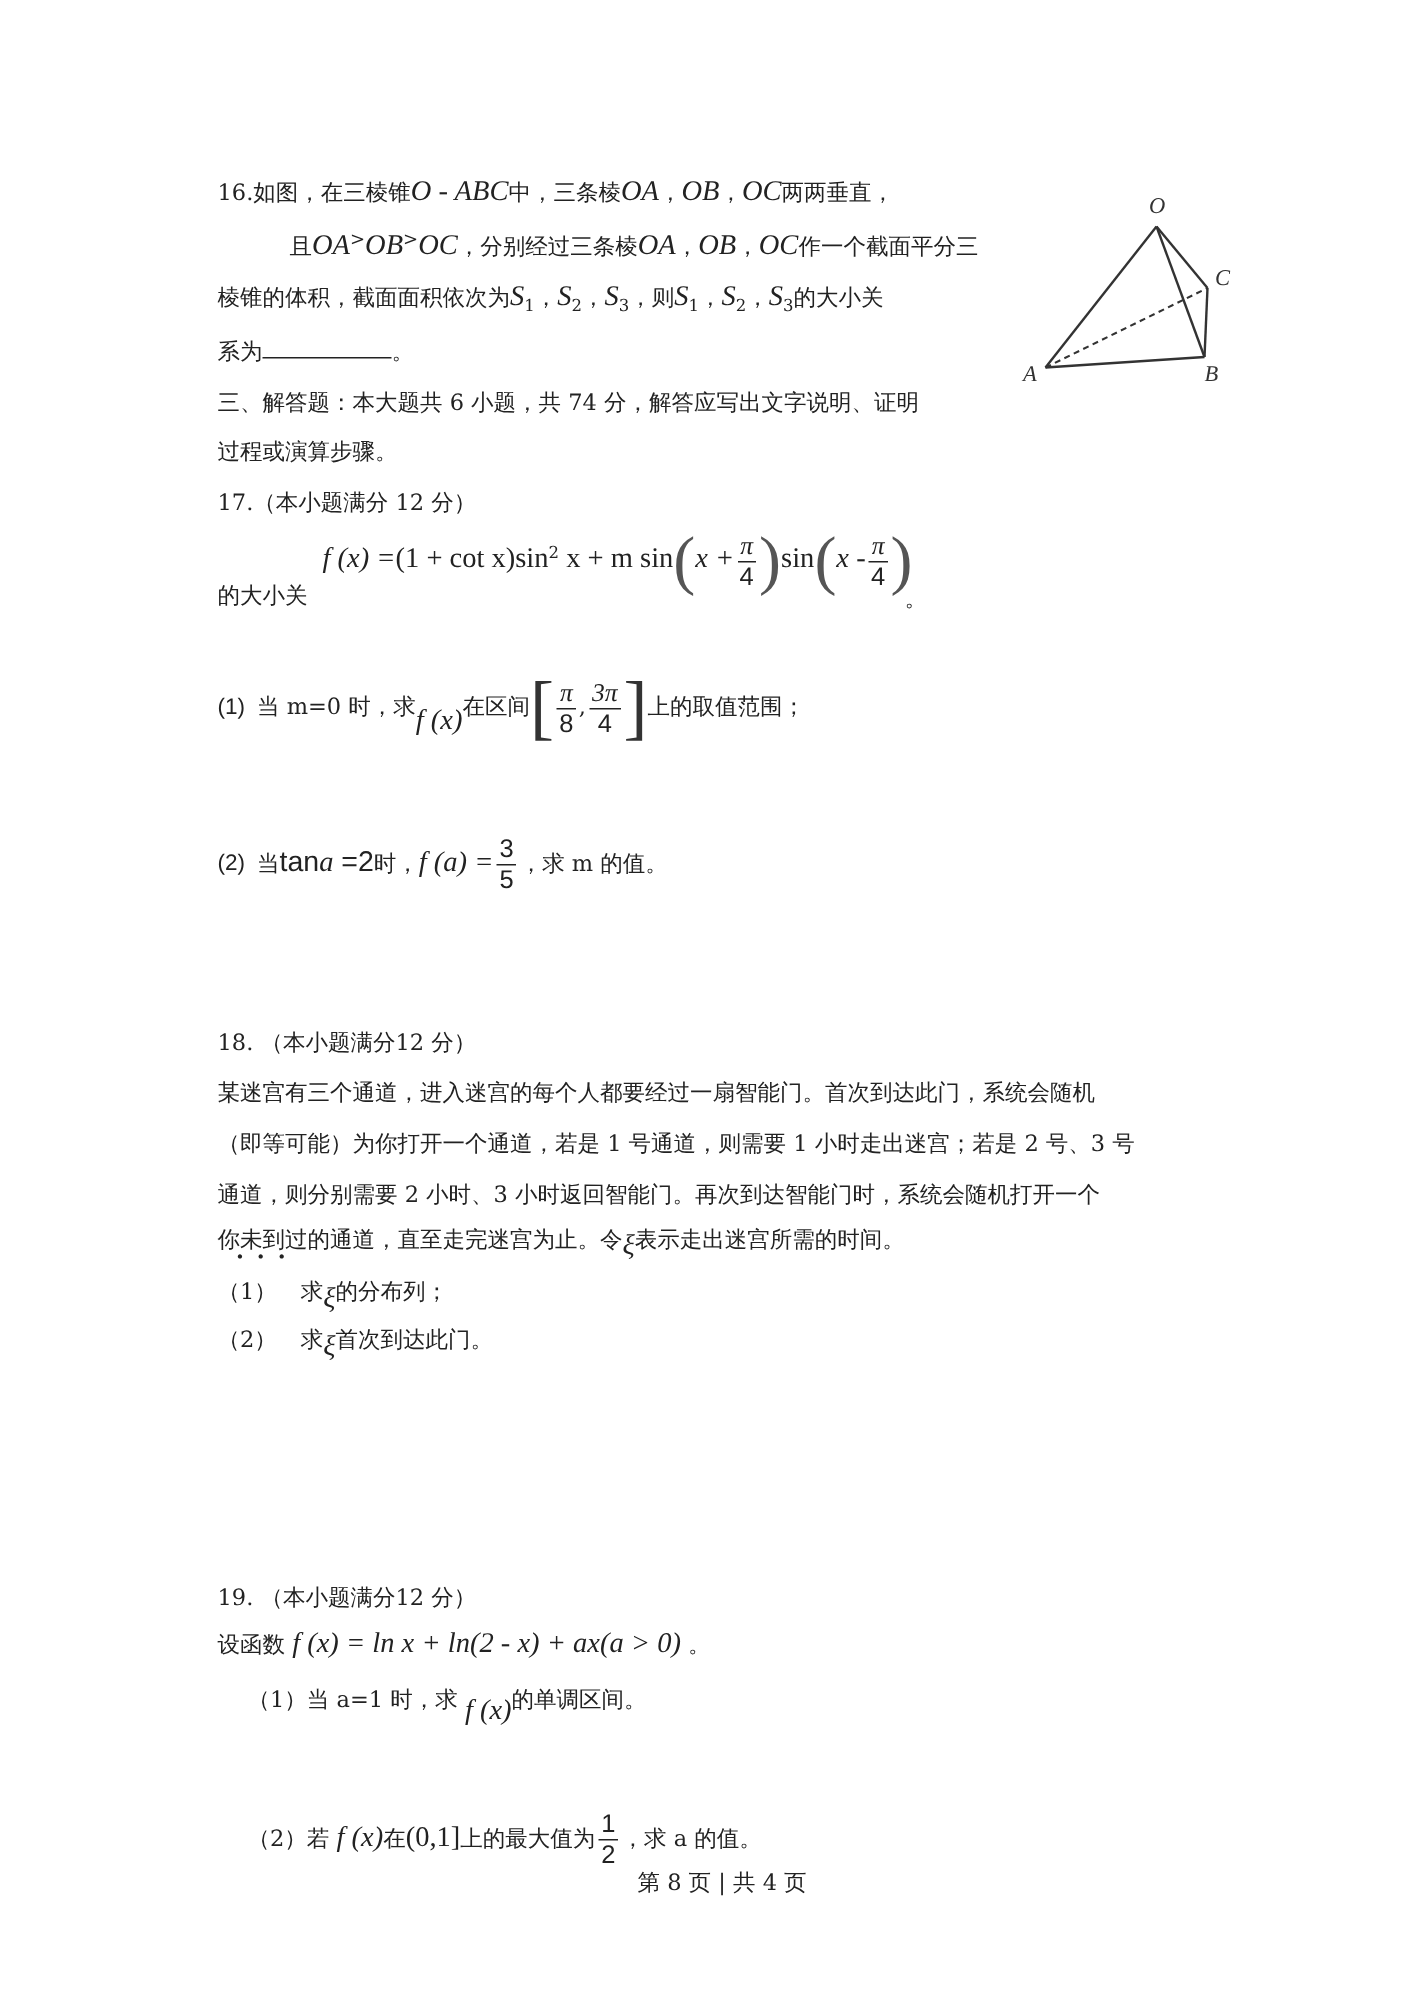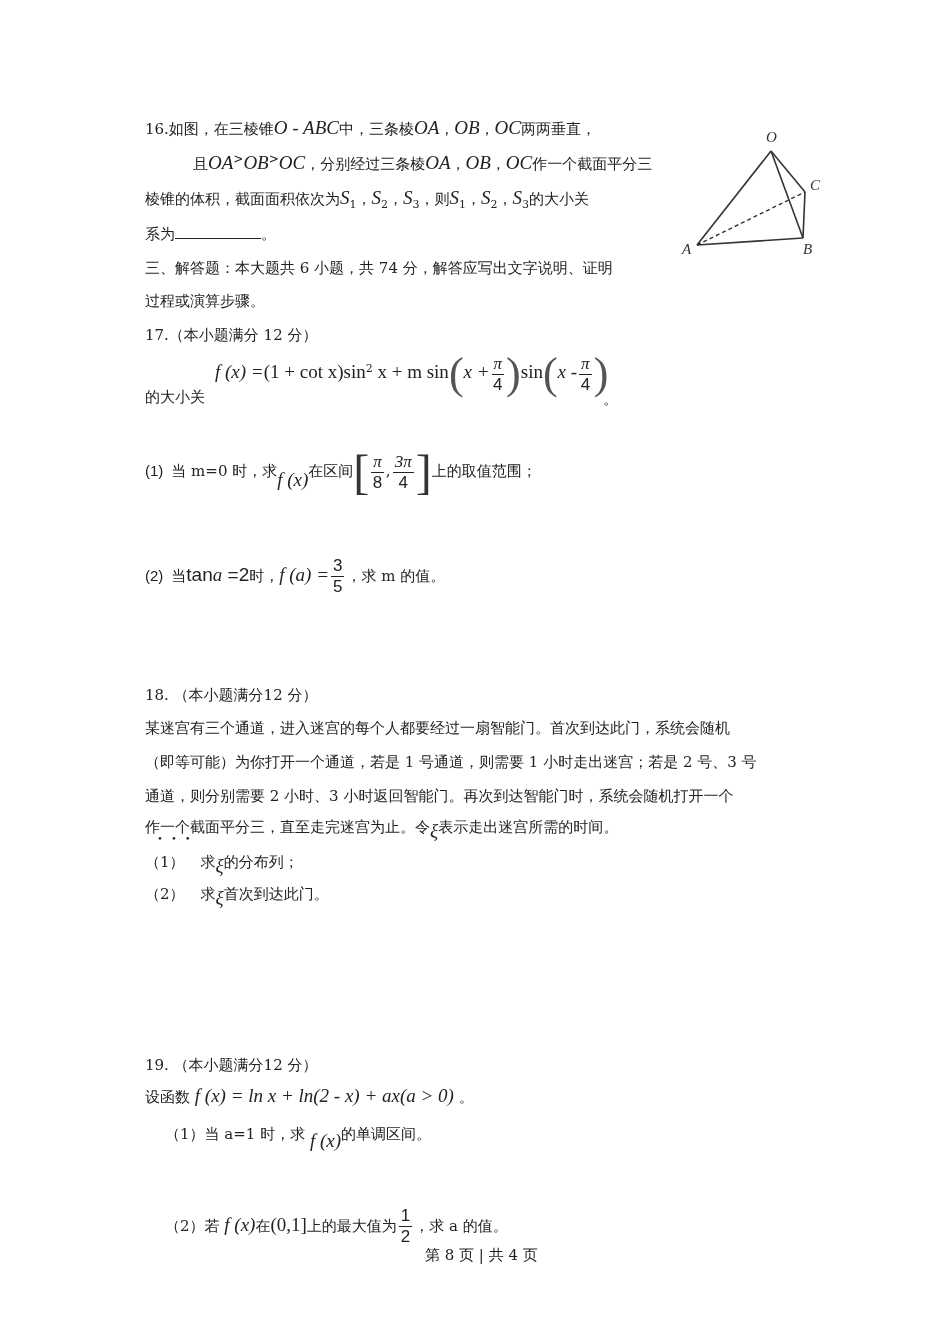--- a/index.html
+++ b/index.html
@@ -80,21 +80,21 @@
       <span class="num">3</span>
       <span>5</span>
     </span><span>，求 m 的值。</span>
 </div>
 
 <div class="abs" style="left:145px;top:686px;">18.  （本小题满分12 分）</div>
 <div class="abs" style="left:145px;top:719px;">某迷宫有三个通道，进入迷宫的每个人都要经过一扇智能门。首次到达此门，系统会随机</div>
 <div class="abs" style="left:145px;top:753px;">（即等可能）为你打开一个通道，若是 1 号通道，则需要 1 小时走出迷宫；若是 2 号、3 号</div>
 <div class="abs" style="left:145px;top:787px;">通道，则分别需要 2 小时、3 小时返回智能门。再次到达智能门时，系统会随机打开一个</div>
 <div class="abs dotted" style="left:145px;top:815px;">
-  <span>作一个截面平分三，直至走完迷宫为止。令</span><span class="m" style="position:relative;top:5px;">ξ</span><span>表示走出迷宫所需的时间。</span>
+  <span>你未到过的通道，直至走完迷宫为止。令</span><span class="m" style="position:relative;top:5px;">ξ</span><span>表示走出迷宫所需的时间。</span>
   <span class="dots">•••</span>
 </div>
 <div class="abs" style="left:145px;top:850px;">
   <span style="margin-right:16px;">（1）</span><span>求</span><span class="m" style="position:relative;top:5px;">ξ</span><span>的分布列；</span>
 </div>
 <div class="abs" style="left:145px;top:882px;">
   <span style="margin-right:16px;">（2）</span><span>求</span><span class="m" style="position:relative;top:5px;">ξ</span><span>首次到达此门。</span>
 </div>
 
 <div class="abs" style="left:145px;top:1056px;">19.  （本小题满分12 分）</div>

